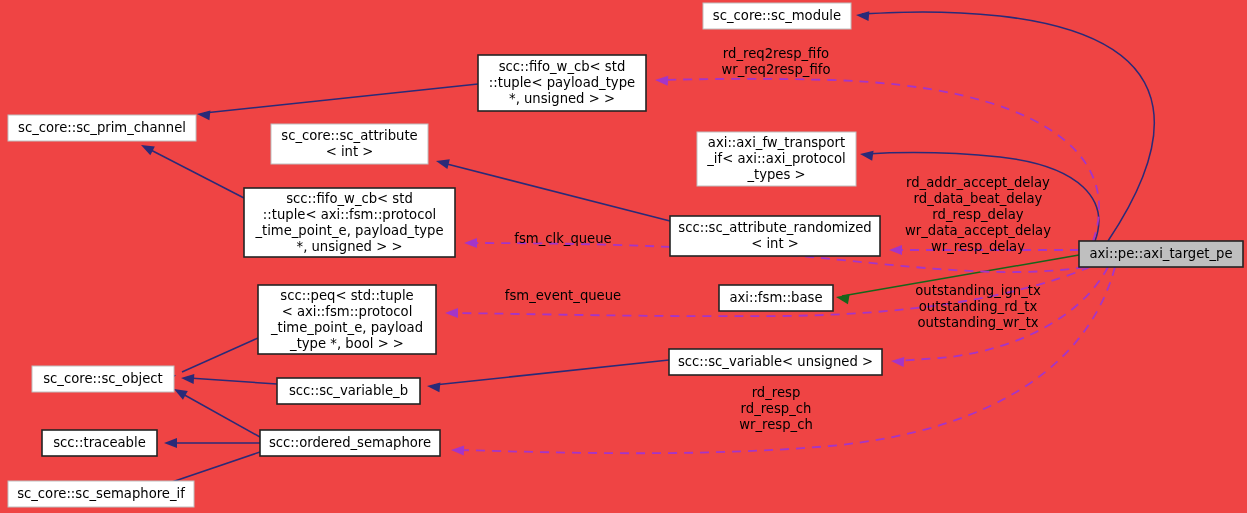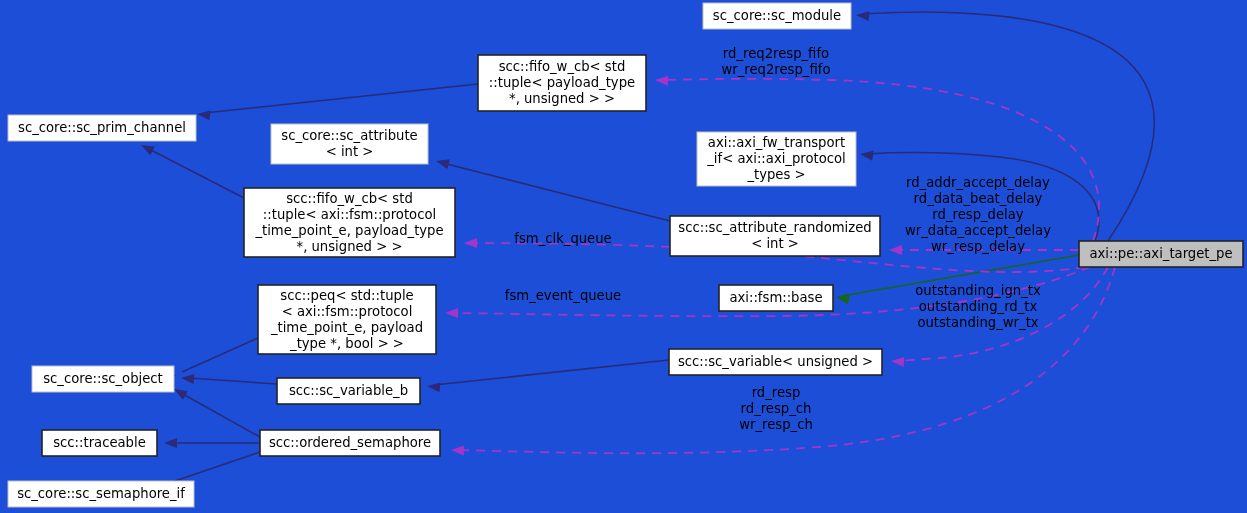--- a/index.html
+++ b/index.html
@@ -4,21 +4,21 @@
 <style>
   html, body {
     margin: 0;
     padding: 0;
     background: #ffffff;
   }
   #diagram-root {
     position: relative;
     width: 1247px;
     height: 513px;
-    background: #1d4ed8;
+    background: #ef4444;
     font-family: "DejaVu Sans", "Liberation Sans", sans-serif;
     overflow: hidden;
   }
   svg.diagram-canvas {
     position: absolute;
     left: 0;
     top: 0;
     width: 1247px;
     height: 513px;
   }

